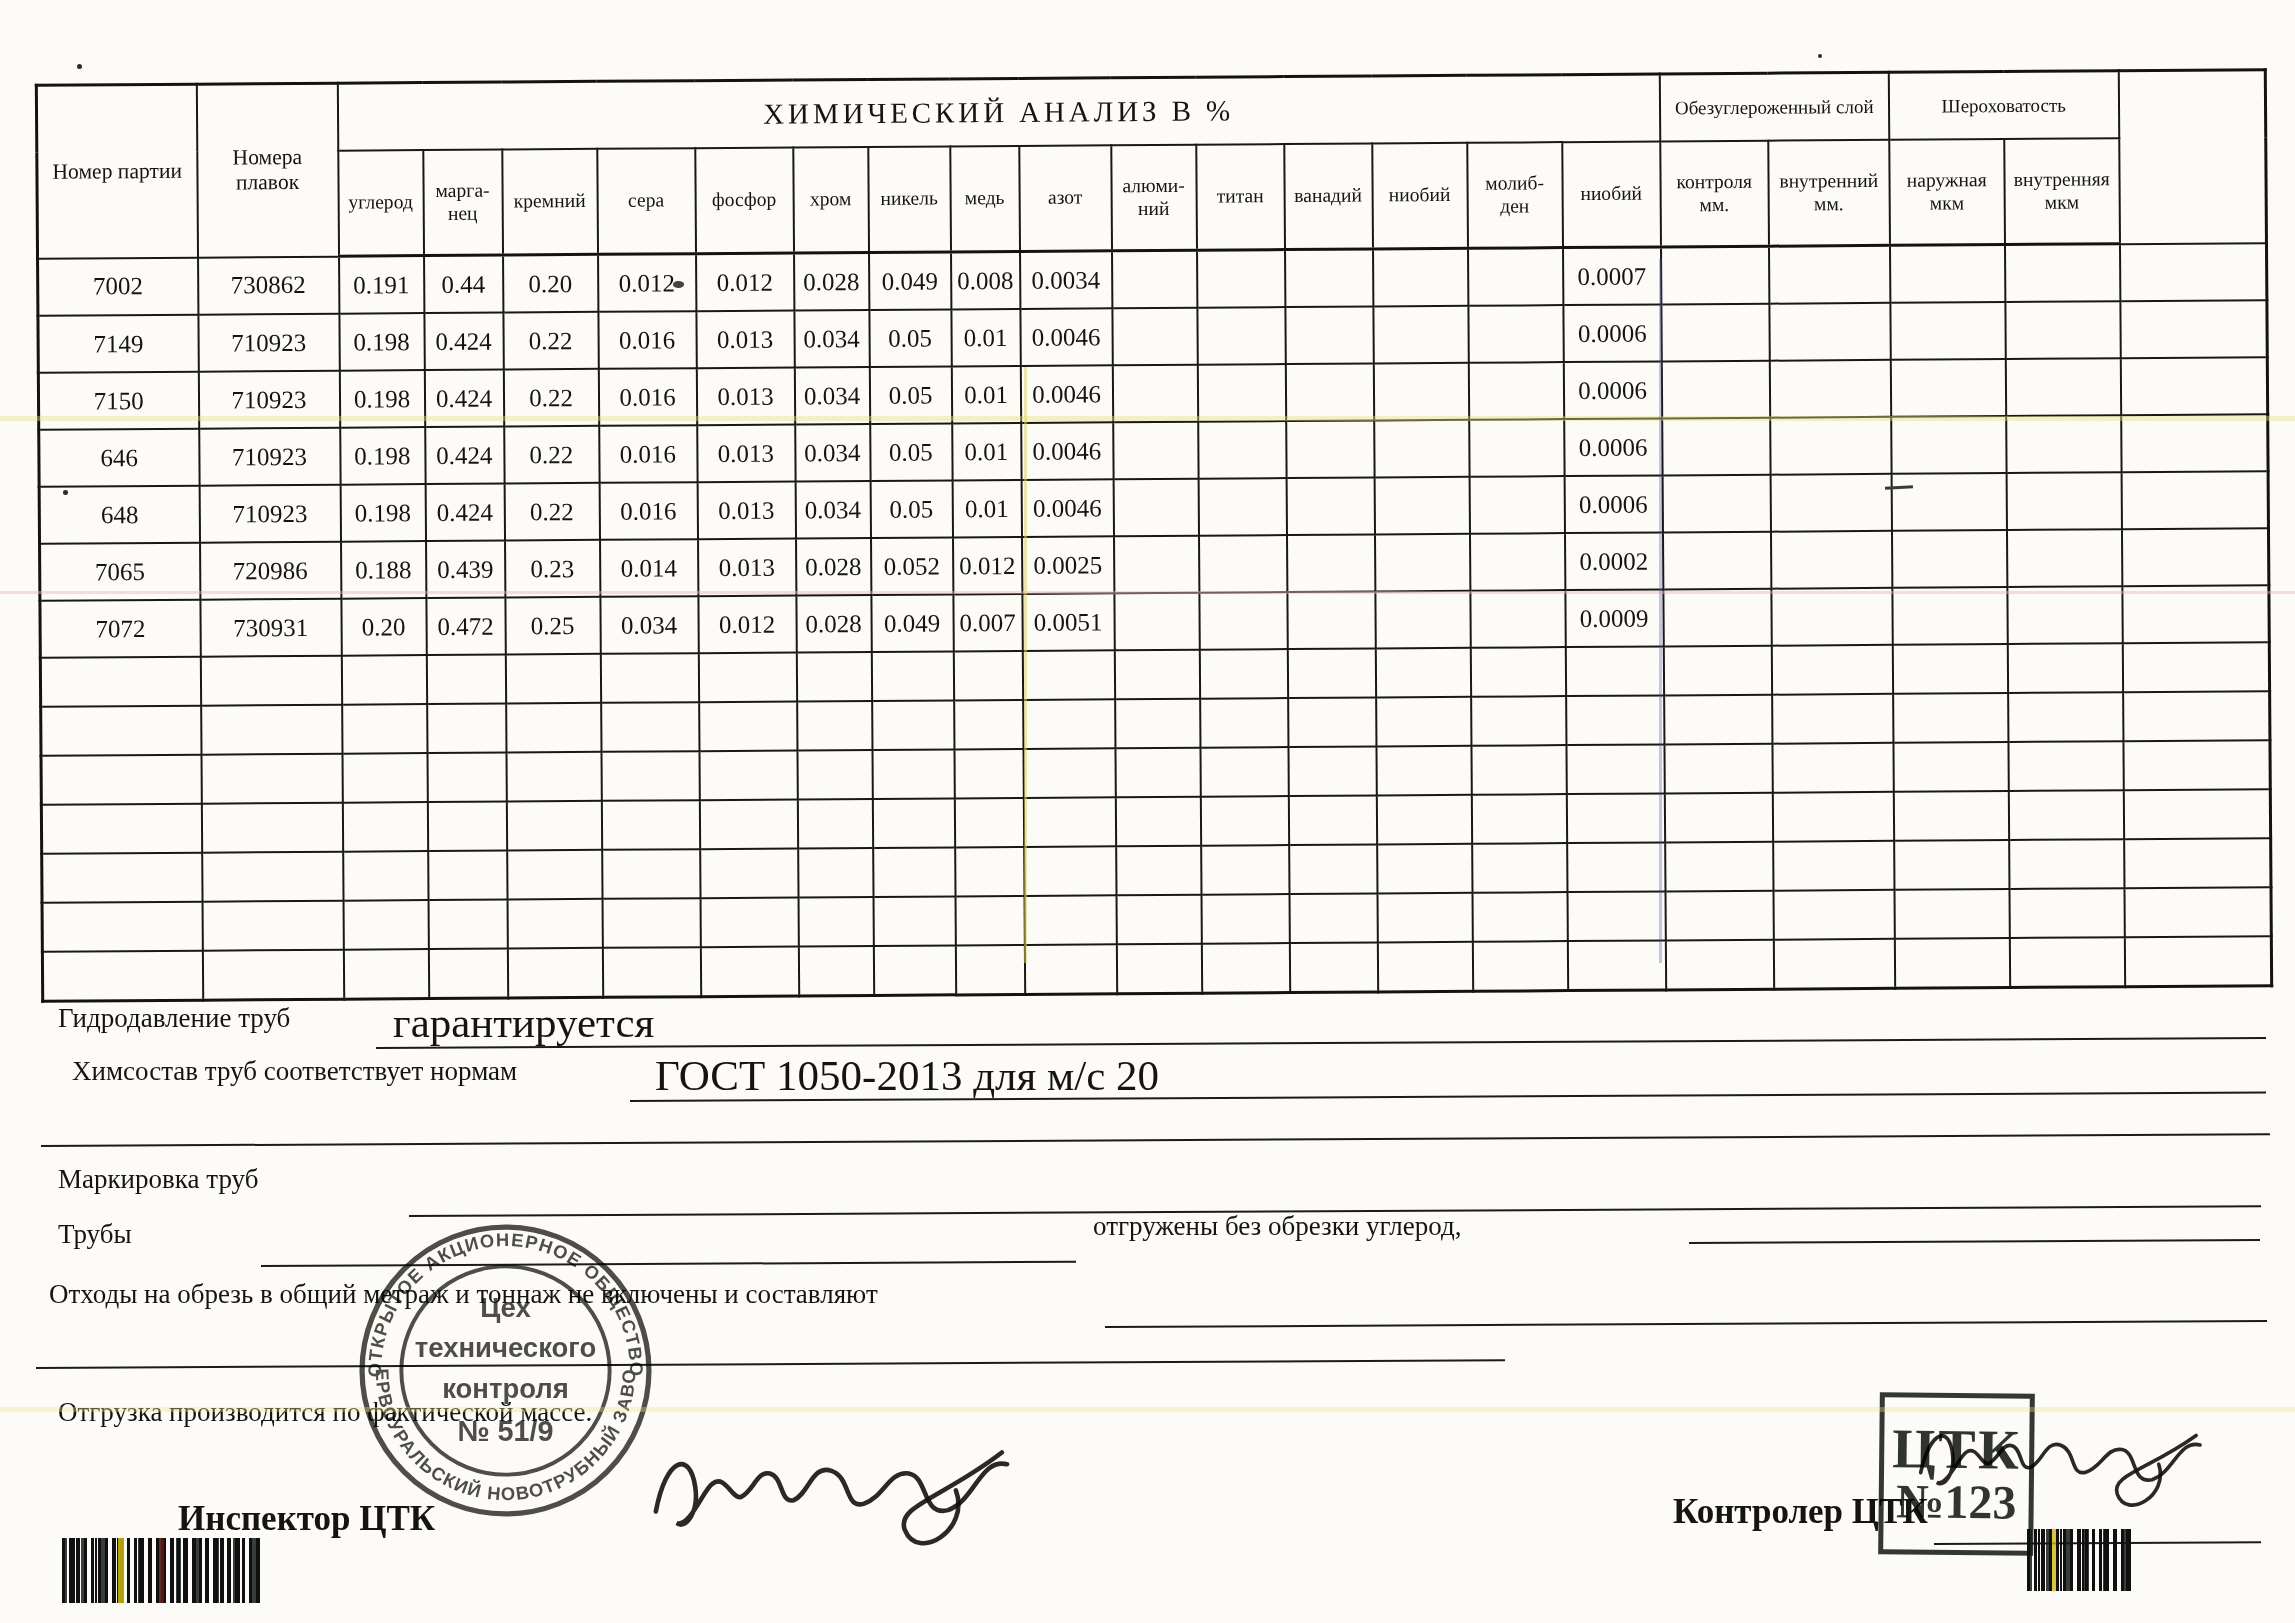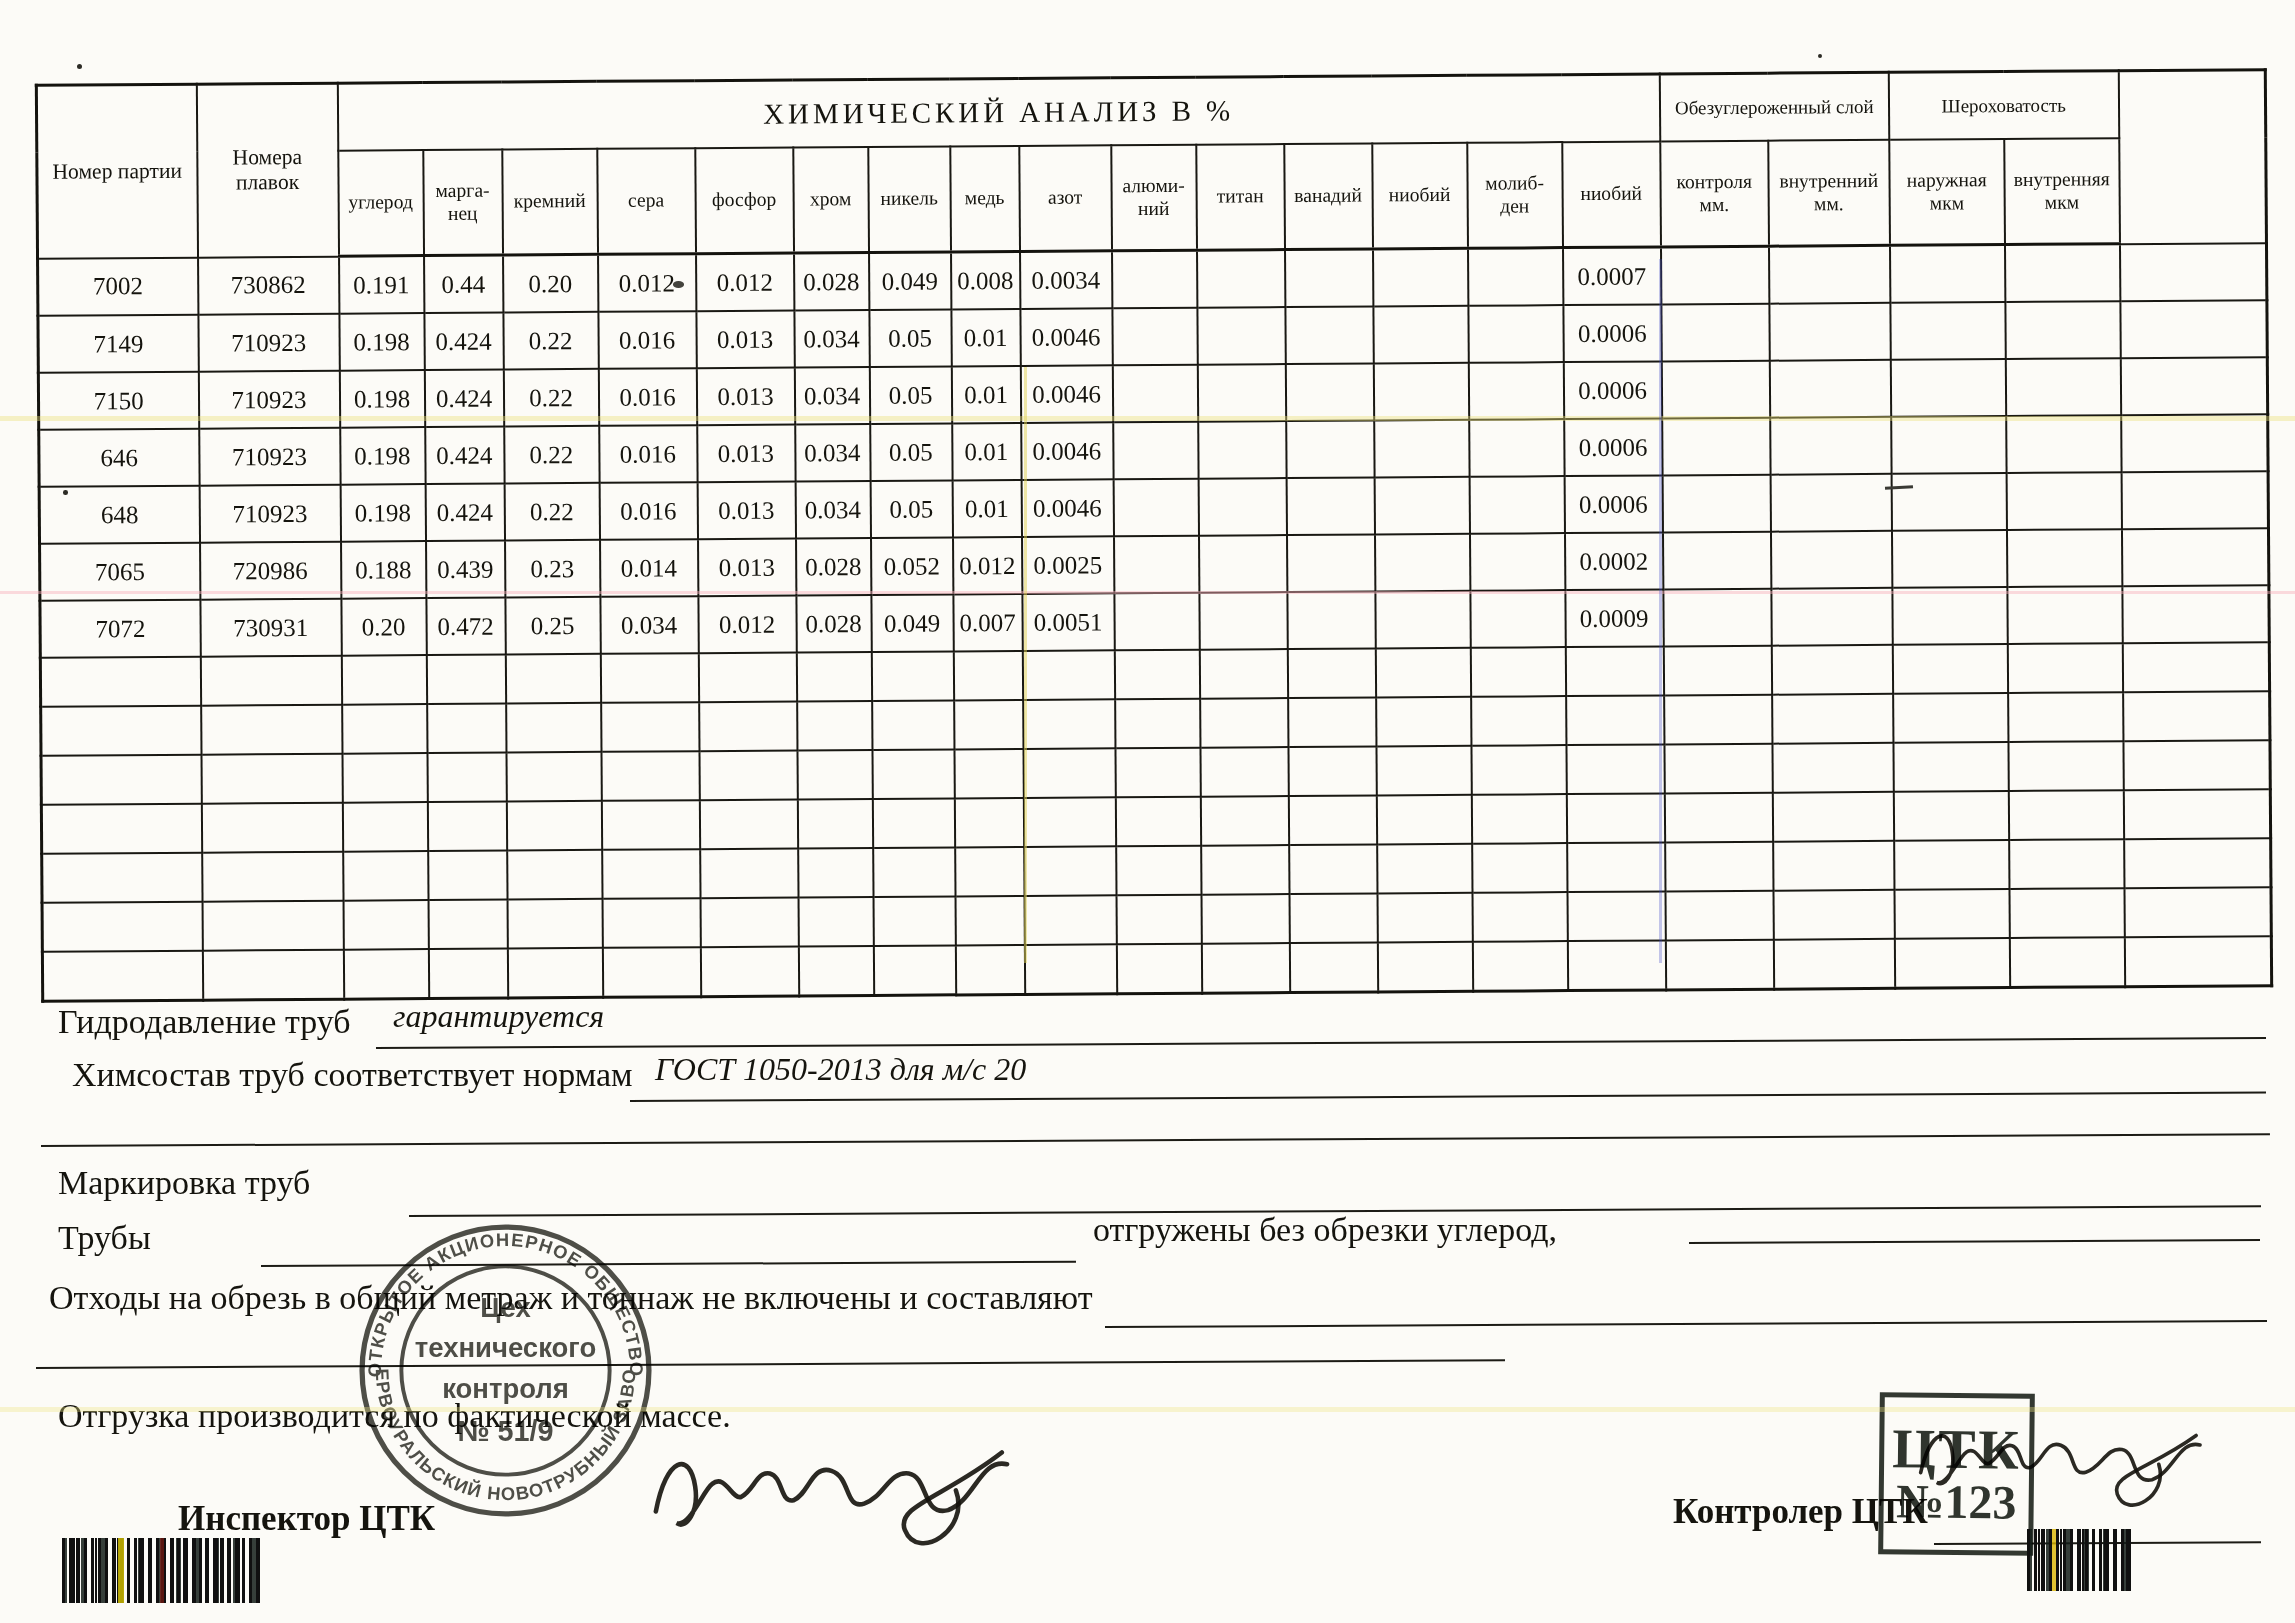--- a/index.html
+++ b/index.html
@@ -19,22 +19,22 @@
   thead th{font-weight:normal;font-size:19.6px;line-height:1.15;}
   th.grp-title{font-size:29px;letter-spacing:3.9px;}
   th.grp-small{font-size:19px;}
   th.side-head{font-size:21.6px;}
   thead tr.grp th{height:65px;}
   thead tr.sub th{height:103px;border-bottom:3.9px solid #14130e;}
   tbody tr.data-row td{height:55px;font-size:25px;}
   tbody tr.empty-row td{height:47px;font-size:22px;}
 
   
-  .lbl{position:absolute;font-size:34px;white-space:nowrap;}
-  .val{position:absolute;font-size:32px;white-space:nowrap;font-style:italic;}
+  .lbl{position:absolute;font-size:27px;white-space:nowrap;}
+  .val{position:absolute;font-size:43px;white-space:nowrap;}
   .rule{position:absolute;border-top:2.6px solid #1c1b15;transform:rotate(-0.3deg);transform-origin:left center;}
   .sig-label{font-weight:600;font-size:35px;}
 
   
   .round-stamp{position:absolute;left:347px;top:1212px;width:317px;height:317px;
                mix-blend-mode:multiply;opacity:.9;}
   .round-stamp text{font-family:"Liberation Sans","DejaVu Sans",sans-serif;fill:#3b3b35;}
   .ring-text{font-size:28px;letter-spacing:2px;font-weight:600;}
   .stamp-line{font-size:42px;font-weight:700;}
   .stamp-line-sm{font-size:44px;font-weight:700;}

